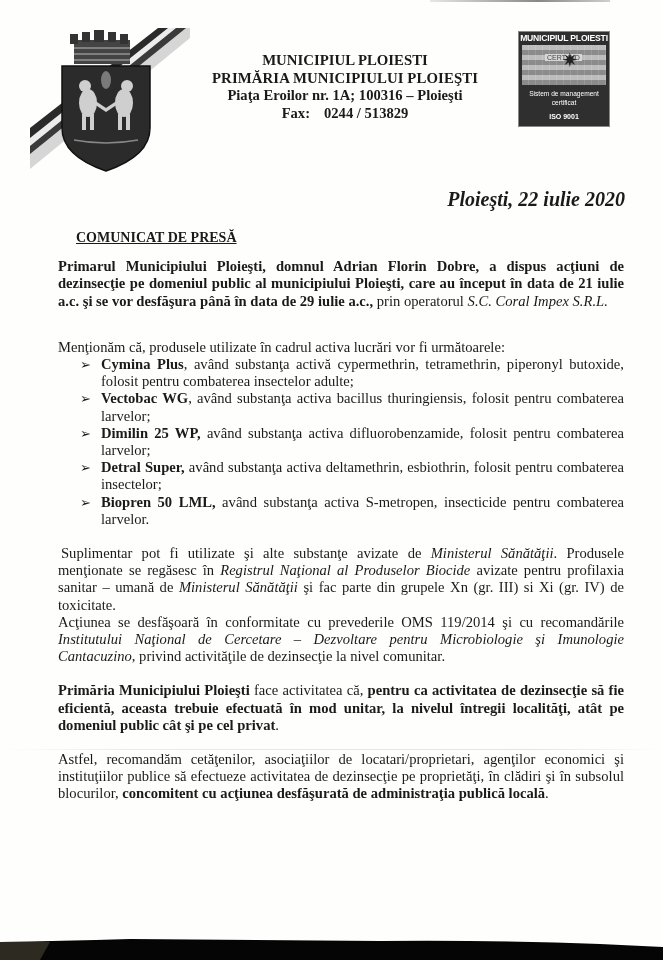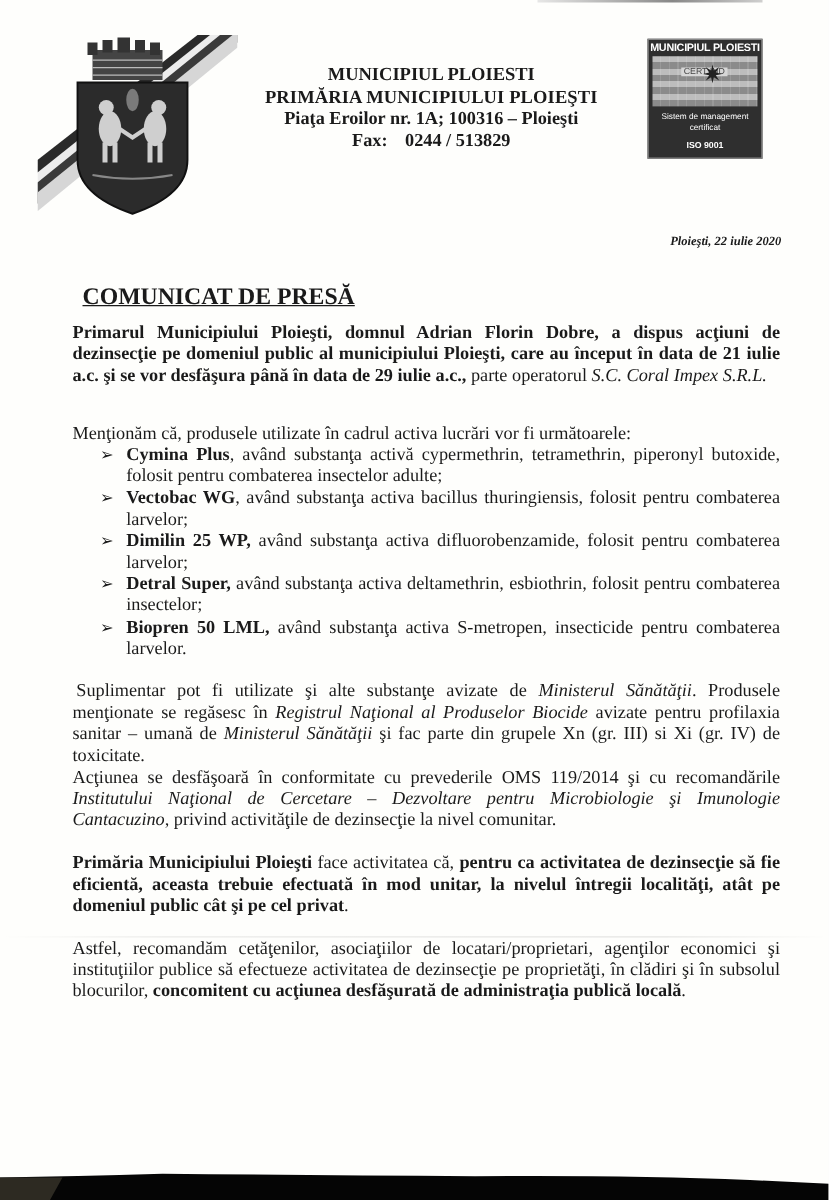--- a/index.html
+++ b/index.html
@@ -29,24 +29,24 @@
   .iso .grid { position: absolute; left: 3px; top: 13px; width: 84px; height: 40px;
     background:
       repeating-linear-gradient(90deg, rgba(255,255,255,.0) 0 6px, rgba(255,255,255,.12) 6px 7px),
       repeating-linear-gradient(0deg, #8b8b8b 0 5px, #bdbdbd 5px 10px);
   }
   .iso .cert { position: absolute; left: 26px; top: 22px; font-family: "Liberation Sans", sans-serif; font-size: 7px; color: #444; background: #d7d7d7; padding: 0 2px; }
   .iso .star { position: absolute; left: 40px; top: 17px; width: 22px; height: 22px; color: #222; font-size: 20px; line-height: 22px; text-align: center; }
   .iso .s1 { position: absolute; left: 0; top: 57px; width: 100%; text-align: center; color: #fff; font-family: "Liberation Sans", sans-serif; font-size: 6.6px; line-height: 9px; }
   .iso .s2 { position: absolute; left: 0; top: 81px; width: 100%; text-align: center; color: #fff; font-family: "Liberation Sans", sans-serif; font-size: 7px; font-weight: bold; }
 
-  .date { position: absolute; right: 38px; top: 188px; font-style: italic; font-weight: bold; font-size: 10px; }
+  .date { position: absolute; right: 38px; top: 188px; font-style: italic; font-weight: bold; font-size: 20px; }
 
   .content { position: absolute; left: 58px; top: 229px; width: 566px; font-size: 14.6px; line-height: 17.2px; }
-  .title { font-weight: bold; text-decoration: underline; font-size: 19px; margin: 0 0 12px 8px; }
+  .title { font-weight: bold; text-decoration: underline; font-size: 14px; margin: 0 0 12px 18px; }
   p { margin: 0; text-align: justify; }
   .p1 { margin-bottom: 12px; }
   .p2 { margin-bottom: 0; }
   ul.products { list-style: none; margin: 0; padding: 0 0 0 22px; }
   ul.products li { position: relative; padding-left: 21px; text-align: justify; }
   ul.products li .arrow { position: absolute; left: 0; top: 0; font-family: "DejaVu Sans", sans-serif; font-size: 13px; }
   .gap { height: 17px; }
   .gap-sm { height: 17px; }
   .p3 { text-indent: 3px; }
   b { font-weight: bold; }
@@ -120,21 +120,21 @@
     </div>
     <div class="s2">ISO 9001</div>
   </div>
 
   <div class="date">Ploieşti, 22 iulie 2020</div>
 
   <div class="content">
     <div class="title">COMUNICAT DE PRESĂ</div>
 
     <p class="p1">
-      <b>Primarul Municipiului Ploieşti, domnul Adrian Florin Dobre,</b><span class="bi"> a dispus acţiuni de  dezinsecţie pe domeniul public al municipiului Ploieşti, care au început în data de 21 iulie a.c. şi  se vor desfăşura până în data de 29 iulie a.c.,</span><span> parte operatorul </span><i>S.C. Coral Impex S.R.L.</i>
+      <b>Primarul Municipiului Ploieşti, domnul Adrian Florin Dobre,</b><span class="bi"> a dispus acţiuni de  dezinsecţie pe domeniul public al municipiului Ploieşti, care au început în data de 21 iulie a.c. şi  se vor desfăşura până în data de 29 iulie a.c.,</span><span> prin operatorul </span><i>S.C. Coral Impex S.R.L.</i>
     </p>
 
     <div class="gap-sm"></div>
 
     <p class="p2">Menţionăm că, produsele utilizate în cadrul activa lucrări vor fi următoarele:</p>
     <ul class="products">
       <li><span class="arrow">➢</span><b>Cymina Plus</b><span>, având substanţa activă cypermethrin, tetramethrin, piperonyl butoxide, folosit pentru combaterea insectelor adulte;</span></li>
       <li><span class="arrow">➢</span><b>Vectobac WG</b><span>, având substanţa activa bacillus thuringiensis, folosit pentru combaterea larvelor;</span></li>
       <li><span class="arrow">➢</span><b>Dimilin 25 WP,</b><span> având substanţa activa difluorobenzamide, folosit pentru combaterea larvelor;</span></li>
       <li><span class="arrow">➢</span><b>Detral Super,</b><span> având substanţa activa deltamethrin, esbiothrin, folosit pentru combaterea insectelor;</span></li>

